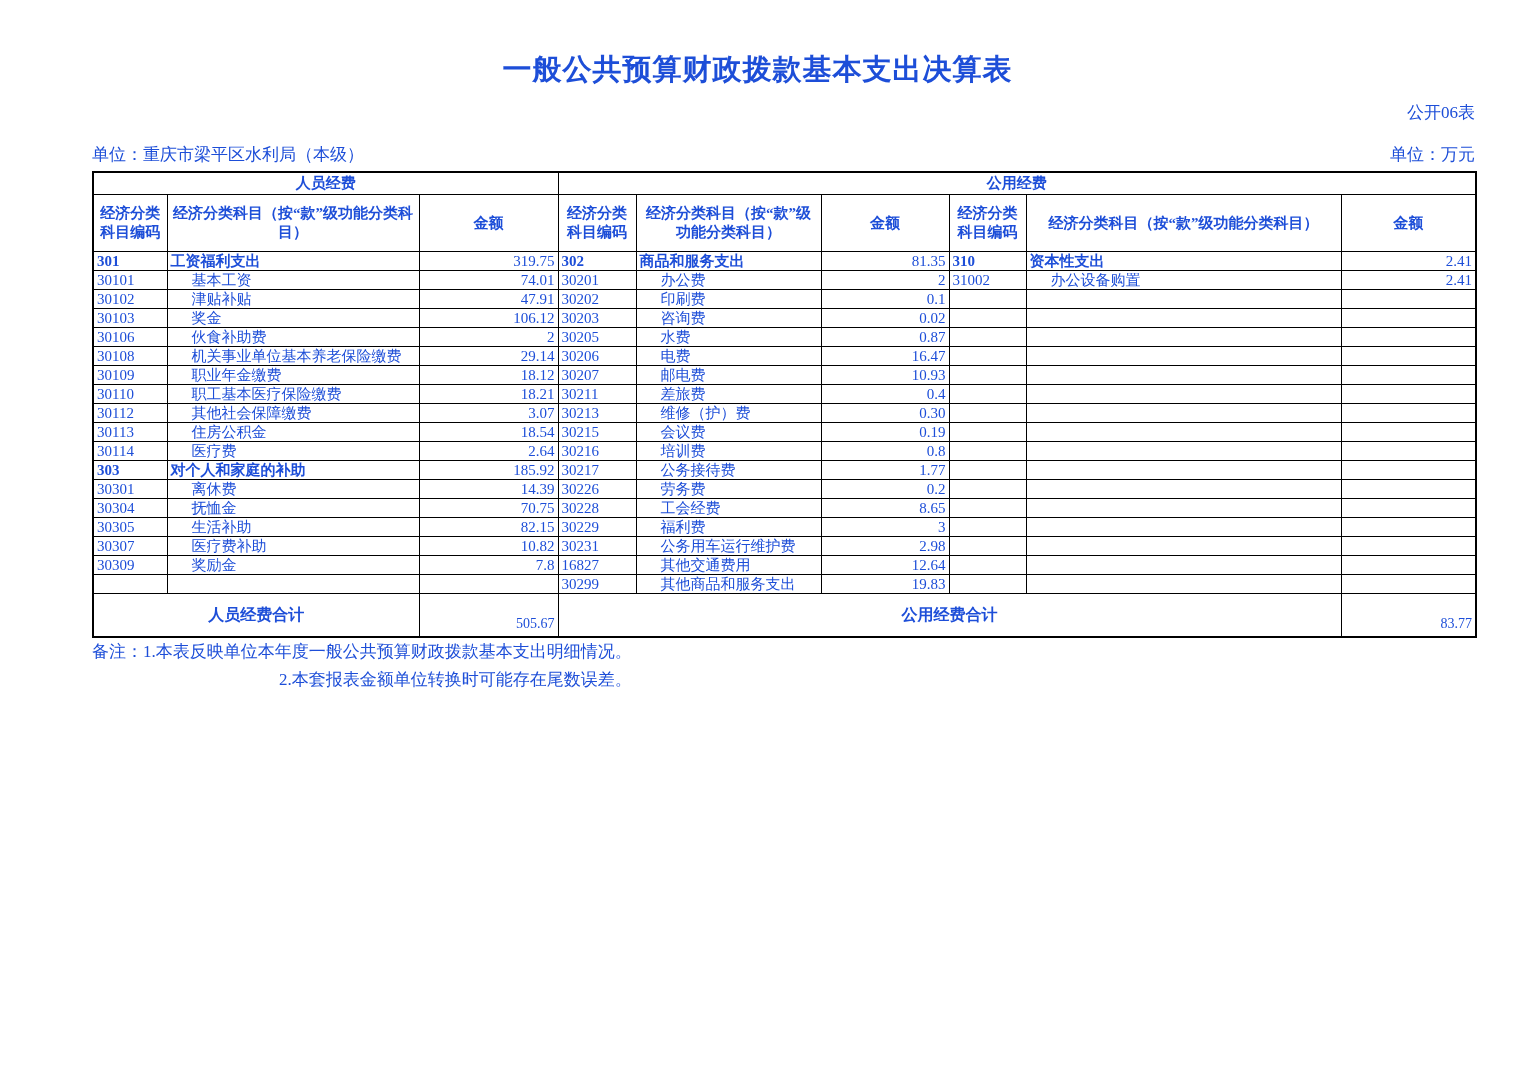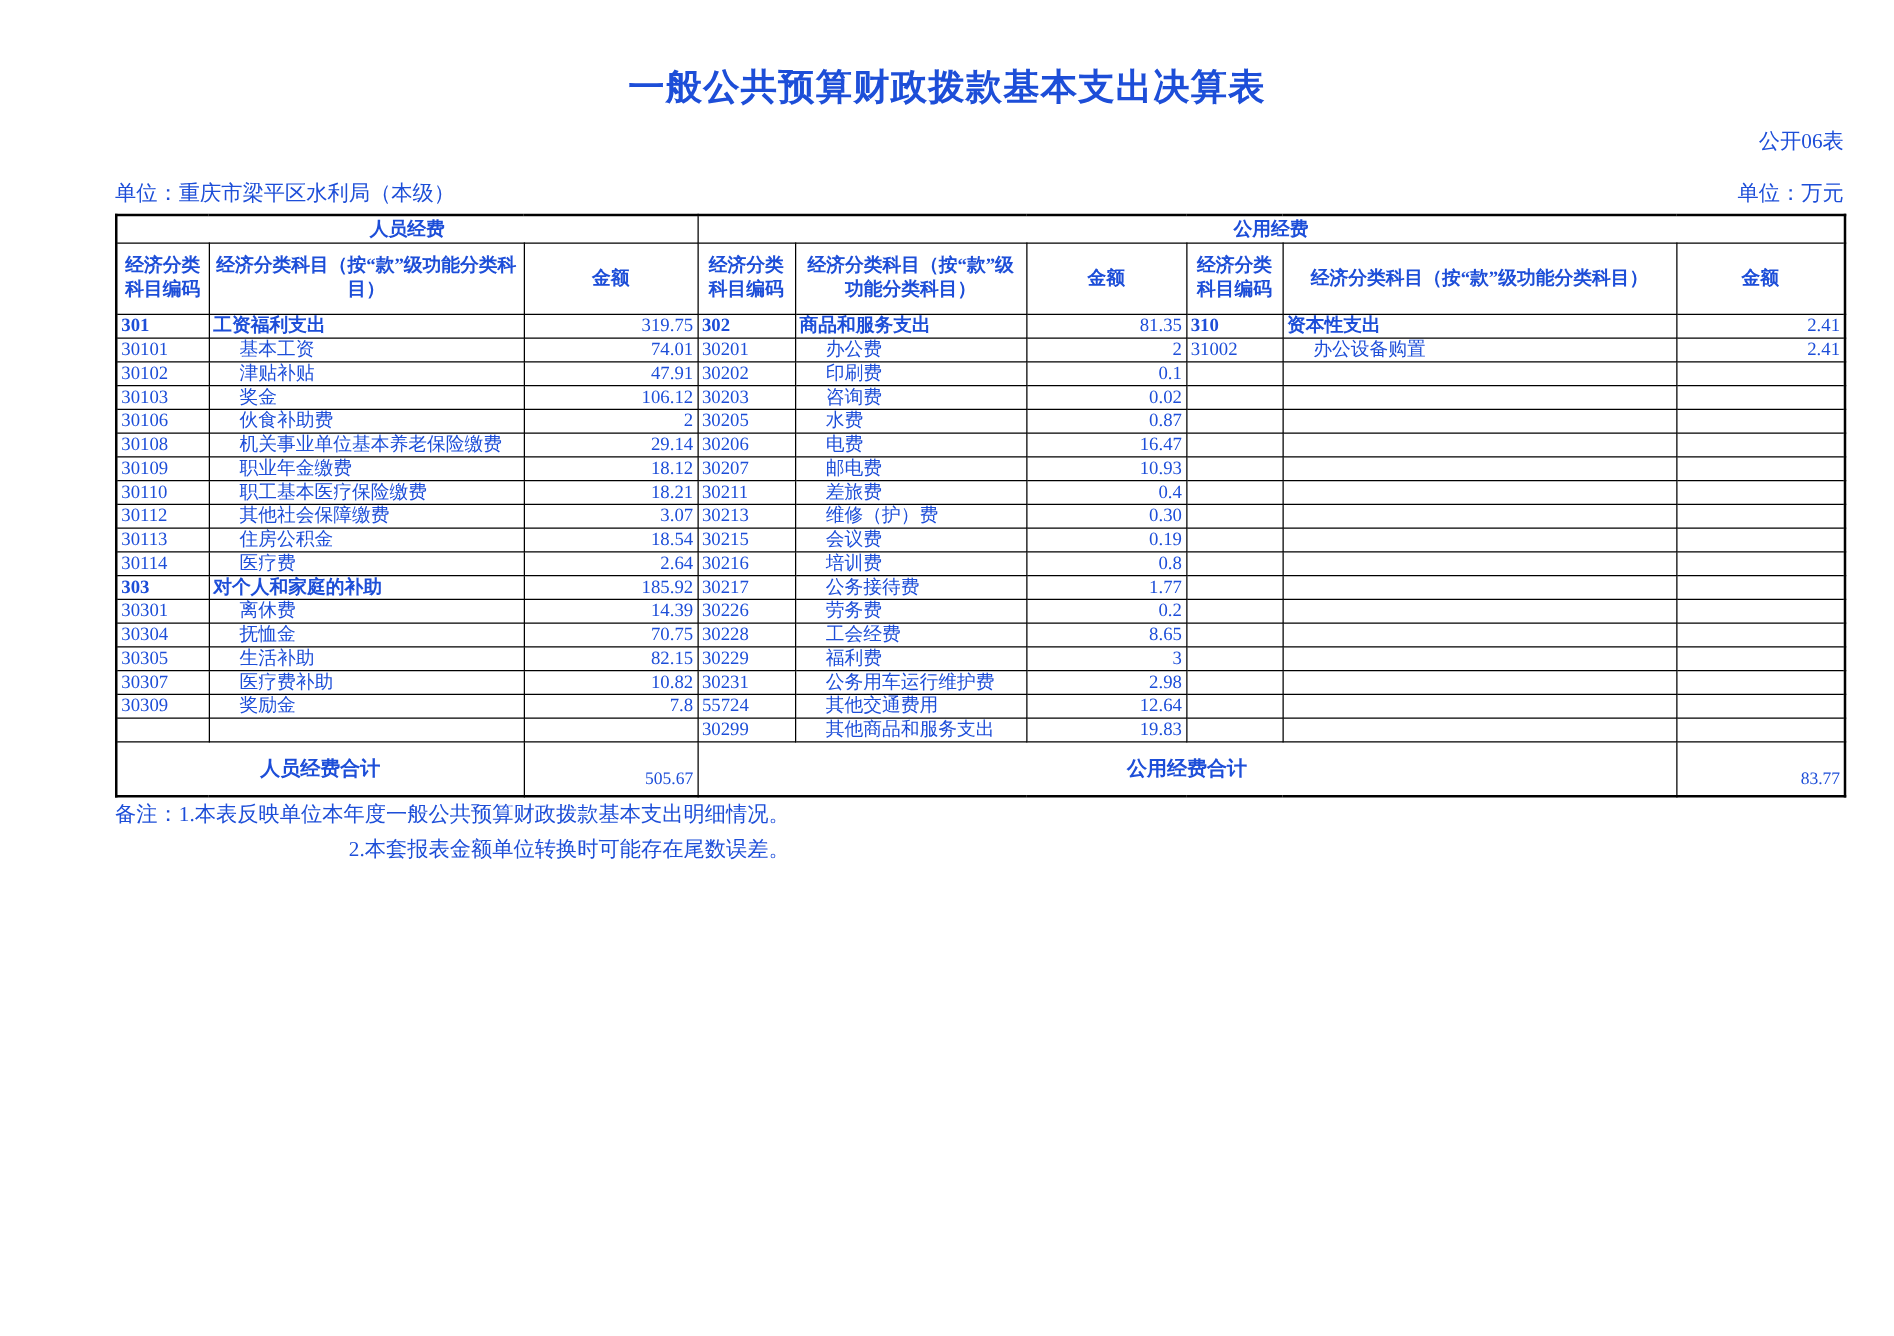--- a/index.html
+++ b/index.html
@@ -268,21 +268,21 @@
           <td class="name indent">公务用车运行维护费</td>
           <td class="amount">2.98</td>
           <td class="code"></td>
           <td class="name"></td>
           <td class="amount"></td>
         </tr>
         <tr>
           <td class="code">30309</td>
           <td class="name indent">奖励金</td>
           <td class="amount">7.8</td>
-          <td class="code">55724</td>
+          <td class="code">16827</td>
           <td class="name indent">其他交通费用</td>
           <td class="amount">12.64</td>
           <td class="code"></td>
           <td class="name"></td>
           <td class="amount"></td>
         </tr>
         <tr>
           <td class="code"></td>
           <td class="name"></td>
           <td class="amount"></td>

